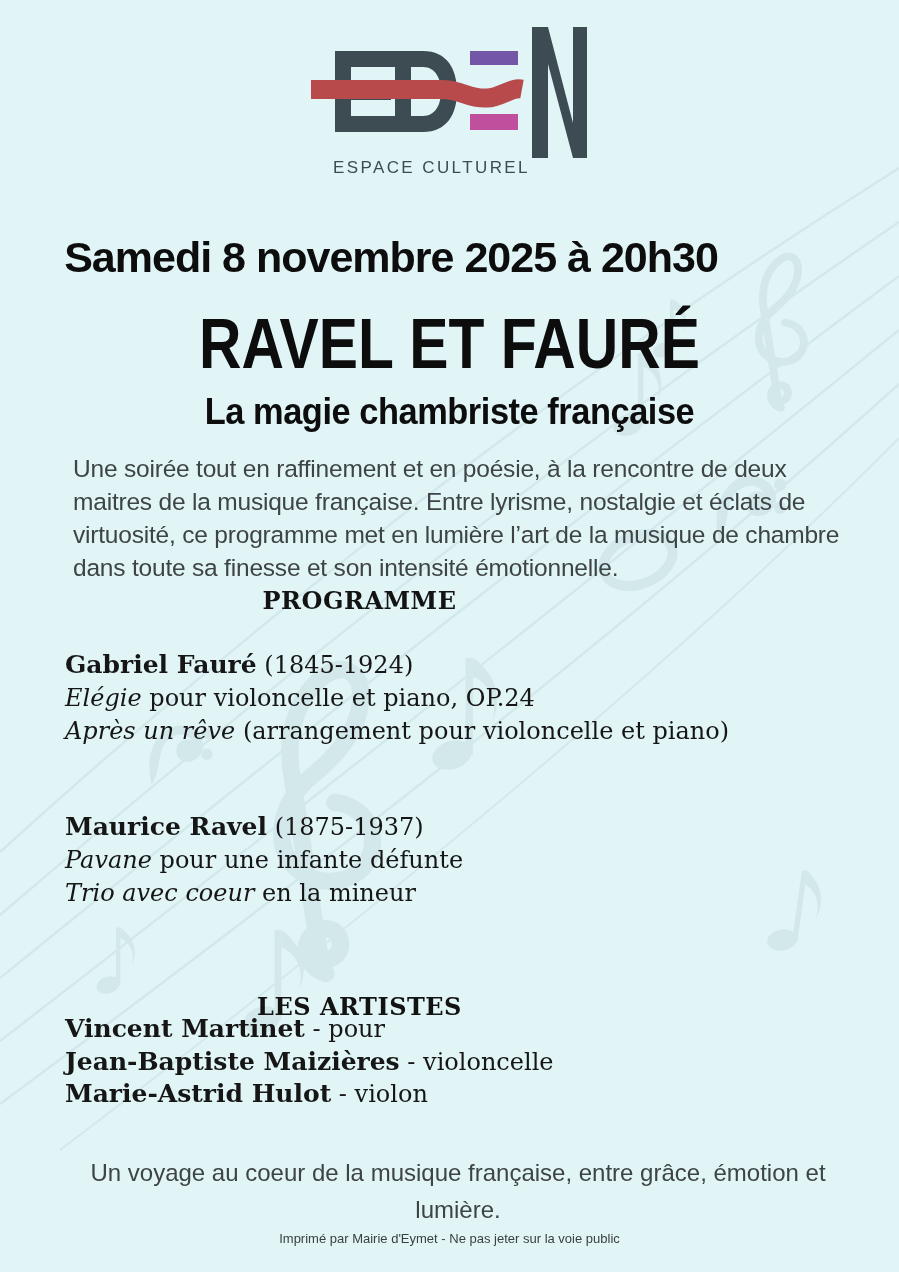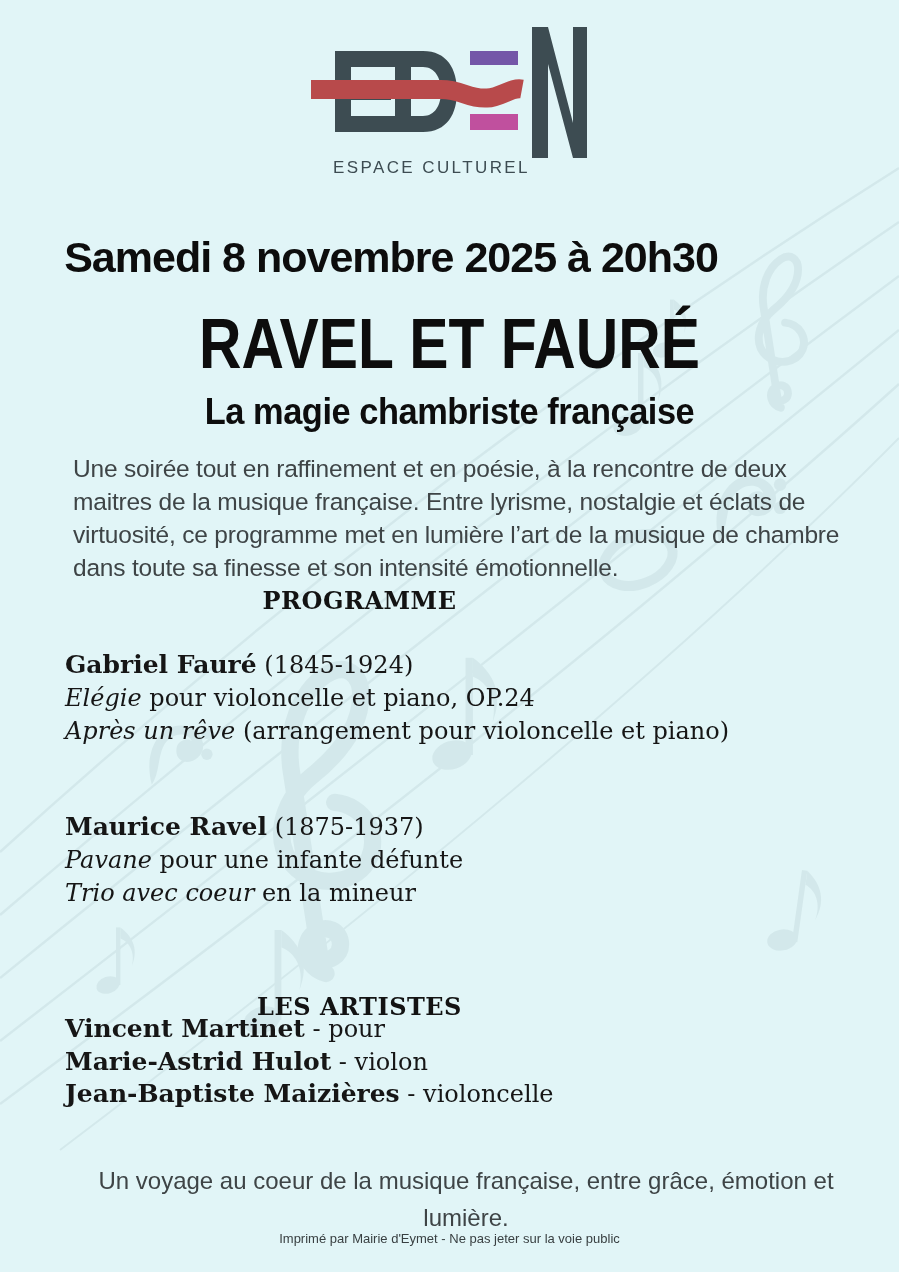--- a/index.html
+++ b/index.html
@@ -34,21 +34,21 @@
        letter-spacing:.5px;color:#131313;line-height:1;}
   .sec-prog{top:589px;}
   .sec-art{top:995px;}
   .serifblock{position:absolute;left:57px;margin:8px;font-family:"DejaVu Serif",serif;
               font-size:24px;color:var(--serif-ink);line-height:33px;}
   .comp1{top:640px;}
   .comp2{top:802px;}
   .artists{top:1005px;line-height:32.5px;}
   .b{font-weight:bold;font-size:25px;}
   .it{font-style:italic;}
-  .closing{position:absolute;top:1146px;left:75px;width:750px;margin:16px;text-align:center;
+  .closing{position:absolute;top:1146px;left:75px;width:750px;margin:8px;text-align:center;
            font-size:24px;line-height:37px;color:var(--soft);}
   .footer{position:absolute;top:1231px;left:0;width:899px;text-align:center;
           font-size:13px;color:#394042;}
 </style>
 </head>
 <body>
 
 <svg class="watermark" viewBox="0 0 899 1272">
   <defs>
     <g id="enote">
@@ -140,18 +140,18 @@
 <section class="serifblock comp2">
   <div><span class="b">Maurice Ravel</span> <span>(1875-1937)</span></div>
   <div><span class="it">Pavane</span><span> pour une infante défunte</span></div>
   <div><span class="it">Trio avec coeur</span><span> en la mineur</span></div>
 </section>
 
 <h4 class="sec sec-art">LES ARTISTES</h4>
 
 <section class="serifblock artists">
   <div><span class="b">Vincent Martinet</span><span> - pour</span></div>
+  <div><span class="b">Jean-Baptiste Maizières</span><span> - violoncelle</span></div>
   <div><span class="b">Marie-Astrid Hulot</span><span> - violon</span></div>
-  <div><span class="b">Jean-Baptiste Maizières</span><span> - violoncelle</span></div>
 </section>
 
 <p class="closing">Un voyage au coeur de la musique française, entre grâce, émotion et lumière.</p>
 <div class="footer">Imprimé par Mairie d'Eymet - Ne pas jeter sur la voie public</div>
 
 </body></html>

